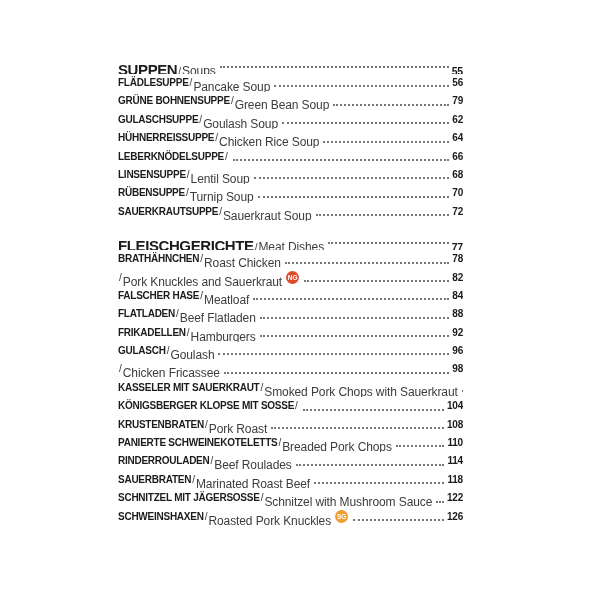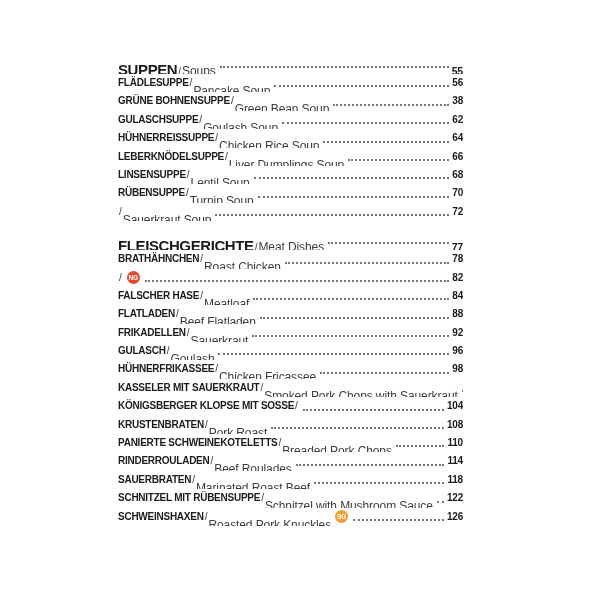--- a/index.html
+++ b/index.html
@@ -36,21 +36,21 @@
     margin-top: 7px;
   }
   .section-title-de {
     font-weight: bold;
     font-size: 15px;
     letter-spacing: -0.4px;
     color: #1b1b1b;
   }
   .toc-item {
     display: flex;
-    align-items: flex-start;
+    align-items: center;
     height: 18.4px;
     line-height: 18.4px;
     white-space: nowrap;
     overflow: hidden;
   }
   .dish-de {
     font-weight: bold;
     font-size: 10px;
     letter-spacing: -0.25px;
     color: #1b1b1b;
@@ -124,21 +124,21 @@
     <span class="leader"></span>
     <span class="page-num">56</span>
   </div>
 
   <div class="toc-item">
     <span class="dish-de">GRÜNE BOHNENSUPPE</span>
     <span class="sep"> / </span>
     <span class="dish-en">Green Bean Soup</span>
 
     <span class="leader"></span>
-    <span class="page-num">38</span>
+    <span class="page-num">79</span>
   </div>
 
   <div class="toc-item">
     <span class="dish-de">GULASCHSUPPE</span>
     <span class="sep"> / </span>
     <span class="dish-en">Goulash Soup</span>
 
     <span class="leader"></span>
     <span class="page-num">62</span>
   </div>
@@ -148,21 +148,20 @@
     <span class="sep"> / </span>
     <span class="dish-en">Chicken Rice Soup</span>
 
     <span class="leader"></span>
     <span class="page-num">64</span>
   </div>
 
   <div class="toc-item">
     <span class="dish-de">LEBERKNÖDELSUPPE</span>
     <span class="sep"> / </span>
-    <span class="dish-en">Liver Dumplings Soup</span>
 
     <span class="leader"></span>
     <span class="page-num">66</span>
   </div>
 
   <div class="toc-item">
     <span class="dish-de">LINSENSUPPE</span>
     <span class="sep"> / </span>
     <span class="dish-en">Lentil Soup</span>
 
@@ -173,20 +172,21 @@
   <div class="toc-item">
     <span class="dish-de">RÜBENSUPPE</span>
     <span class="sep"> / </span>
     <span class="dish-en">Turnip Soup</span>
 
     <span class="leader"></span>
     <span class="page-num">70</span>
   </div>
 
   <div class="toc-item">
+    <span class="dish-de">SAUERKRAUTSUPPE</span>
     <span class="sep"> / </span>
     <span class="dish-en">Sauerkraut Soup</span>
 
     <span class="leader"></span>
     <span class="page-num">72</span>
   </div>
 </div>
   </div>
 
   <div class="toc-section">
@@ -202,20 +202,21 @@
     <span class="dish-de">BRATHÄHNCHEN</span>
     <span class="sep"> / </span>
     <span class="dish-en">Roast Chicken</span>
 
     <span class="leader"></span>
     <span class="page-num">78</span>
   </div>
 
   <div class="toc-item">
     <span class="sep"> / </span>
+    <span class="dish-en">Pork Knuckles and Sauerkraut</span>
     <span class="badge" style="background: rgb(225, 75, 45);">NG</span>
     <span class="leader"></span>
     <span class="page-num">82</span>
   </div>
 
   <div class="toc-item">
     <span class="dish-de">FALSCHER HASE</span>
     <span class="sep"> / </span>
     <span class="dish-en">Meatloaf</span>
 
@@ -228,37 +229,36 @@
     <span class="sep"> / </span>
     <span class="dish-en">Beef Flatladen</span>
 
     <span class="leader"></span>
     <span class="page-num">88</span>
   </div>
 
   <div class="toc-item">
     <span class="dish-de">FRIKADELLEN</span>
     <span class="sep"> / </span>
-    <span class="dish-en">Sauerkraut</span>
+    <span class="dish-en">Hamburgers</span>
 
     <span class="leader"></span>
     <span class="page-num">92</span>
   </div>
 
   <div class="toc-item">
     <span class="dish-de">GULASCH</span>
     <span class="sep"> / </span>
     <span class="dish-en">Goulash</span>
 
     <span class="leader"></span>
     <span class="page-num">96</span>
   </div>
 
   <div class="toc-item">
-    <span class="dish-de">HÜHNERFRIKASSEE</span>
     <span class="sep"> / </span>
     <span class="dish-en">Chicken Fricassee</span>
 
     <span class="leader"></span>
     <span class="page-num">98</span>
   </div>
 
   <div class="toc-item">
     <span class="dish-de">KASSELER MIT SAUERKRAUT</span>
     <span class="sep"> / </span>
@@ -306,21 +306,21 @@
   <div class="toc-item">
     <span class="dish-de">SAUERBRATEN</span>
     <span class="sep"> / </span>
     <span class="dish-en">Marinated Roast Beef</span>
 
     <span class="leader"></span>
     <span class="page-num">118</span>
   </div>
 
   <div class="toc-item">
-    <span class="dish-de">SCHNITZEL MIT RÜBENSUPPE</span>
+    <span class="dish-de">SCHNITZEL MIT JÄGERSOSSE</span>
     <span class="sep"> / </span>
     <span class="dish-en">Schnitzel with Mushroom Sauce</span>
 
     <span class="leader"></span>
     <span class="page-num">122</span>
   </div>
 
   <div class="toc-item">
     <span class="dish-de">SCHWEINSHAXEN</span>
     <span class="sep"> / </span>

